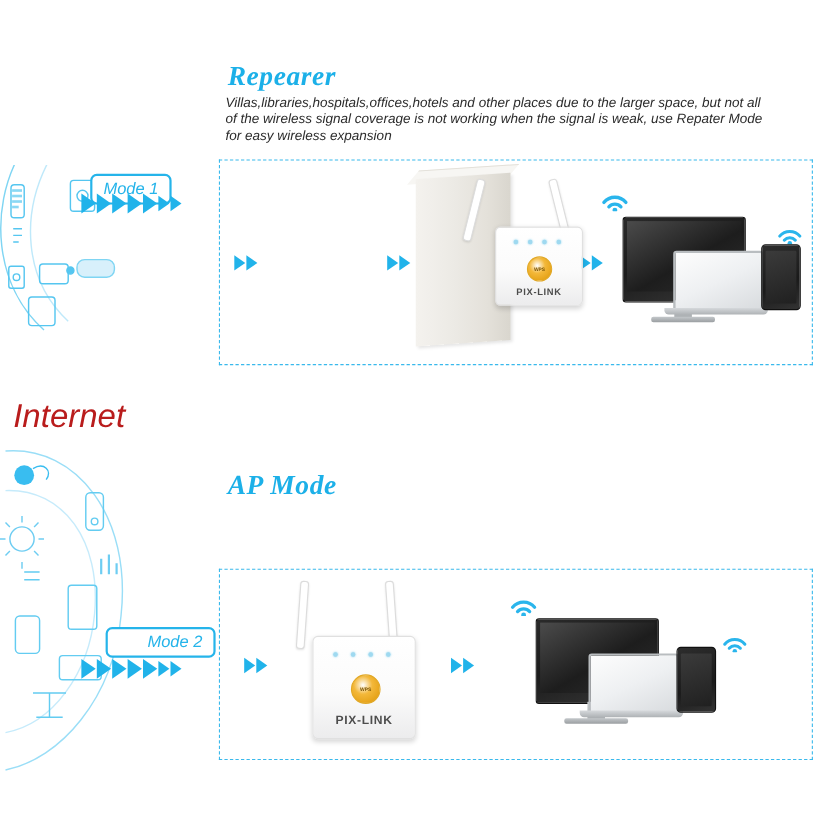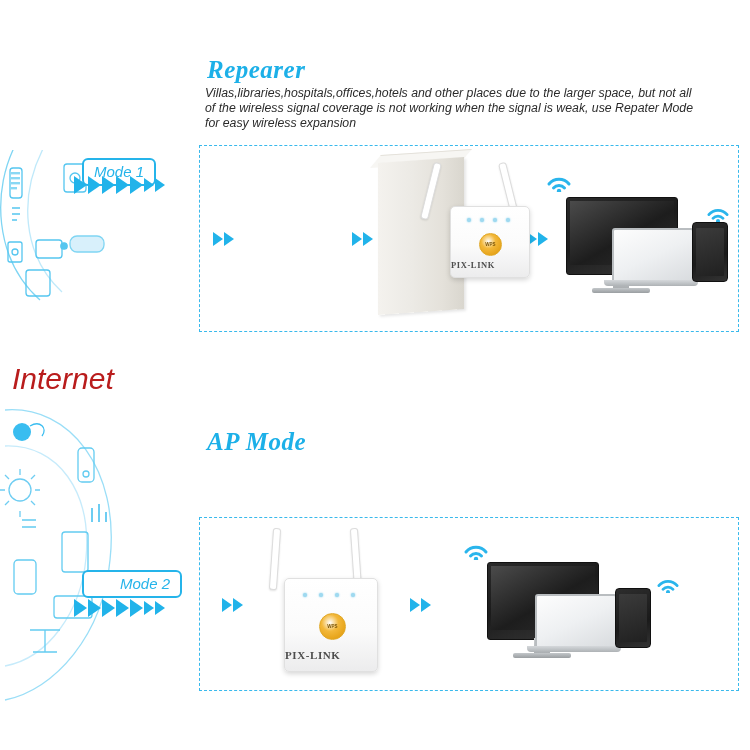--- a/index.html
+++ b/index.html
@@ -60,21 +60,21 @@
     border: 2px solid #25b4ea;
     border-radius: 6px;
     color: #25b4ea;
     font-style: italic;
     font-size: 15px;
     padding: 3px 10px 4px 10px;
     background: #ffffff;
     white-space: nowrap;
   }
   #mode1-pill { left: 82px; top: 147px; margin-top: 11px; }
-  #mode2-pill { left: 82px; top: 570px; padding-left: 36px; }
+  #mode2-pill { left: 96px; top: 570px; padding-left: 36px; }
 
   
   .dashed-panel {
     position: absolute;
     border: 1.5px dashed #39b9ec;
     background: #ffffff;
   }
   #panel-top    { left: 199px; top: 145px; width: 538px; height: 185px; }
   #panel-bottom { left: 199px; top: 517px; width: 538px; height: 172px; }
 
@@ -178,26 +178,25 @@
     background: radial-gradient(circle at 40% 35%, #ffffff 0%, #f3b83a 38%, #e8a61d 70%, #d59313 100%);
     border: 1px solid #e1a826;
     display: flex; align-items: center; justify-content: center;
     font-size: 4.5px;
     color: #7a5405;
     font-weight: bold;
   }
   .brand {
     position: absolute;
     width: 100%;
-    text-align: left;
+    text-align: center;
     font-size: 8.5px;
     letter-spacing: 0.6px;
     color: #4d4d4d;
     font-weight: bold;
-    font-family: Liberation Serif, serif;
   }
   .brand.big { font-size: 11px; }
 
   
   .monitor-body {
     position: absolute;
     background: linear-gradient(160deg,#2a2a2a 0%,#1b1b1b 45%,#3a3a3a 100%);
     border-radius: 3px;
     border: 1px solid #111;
   }

